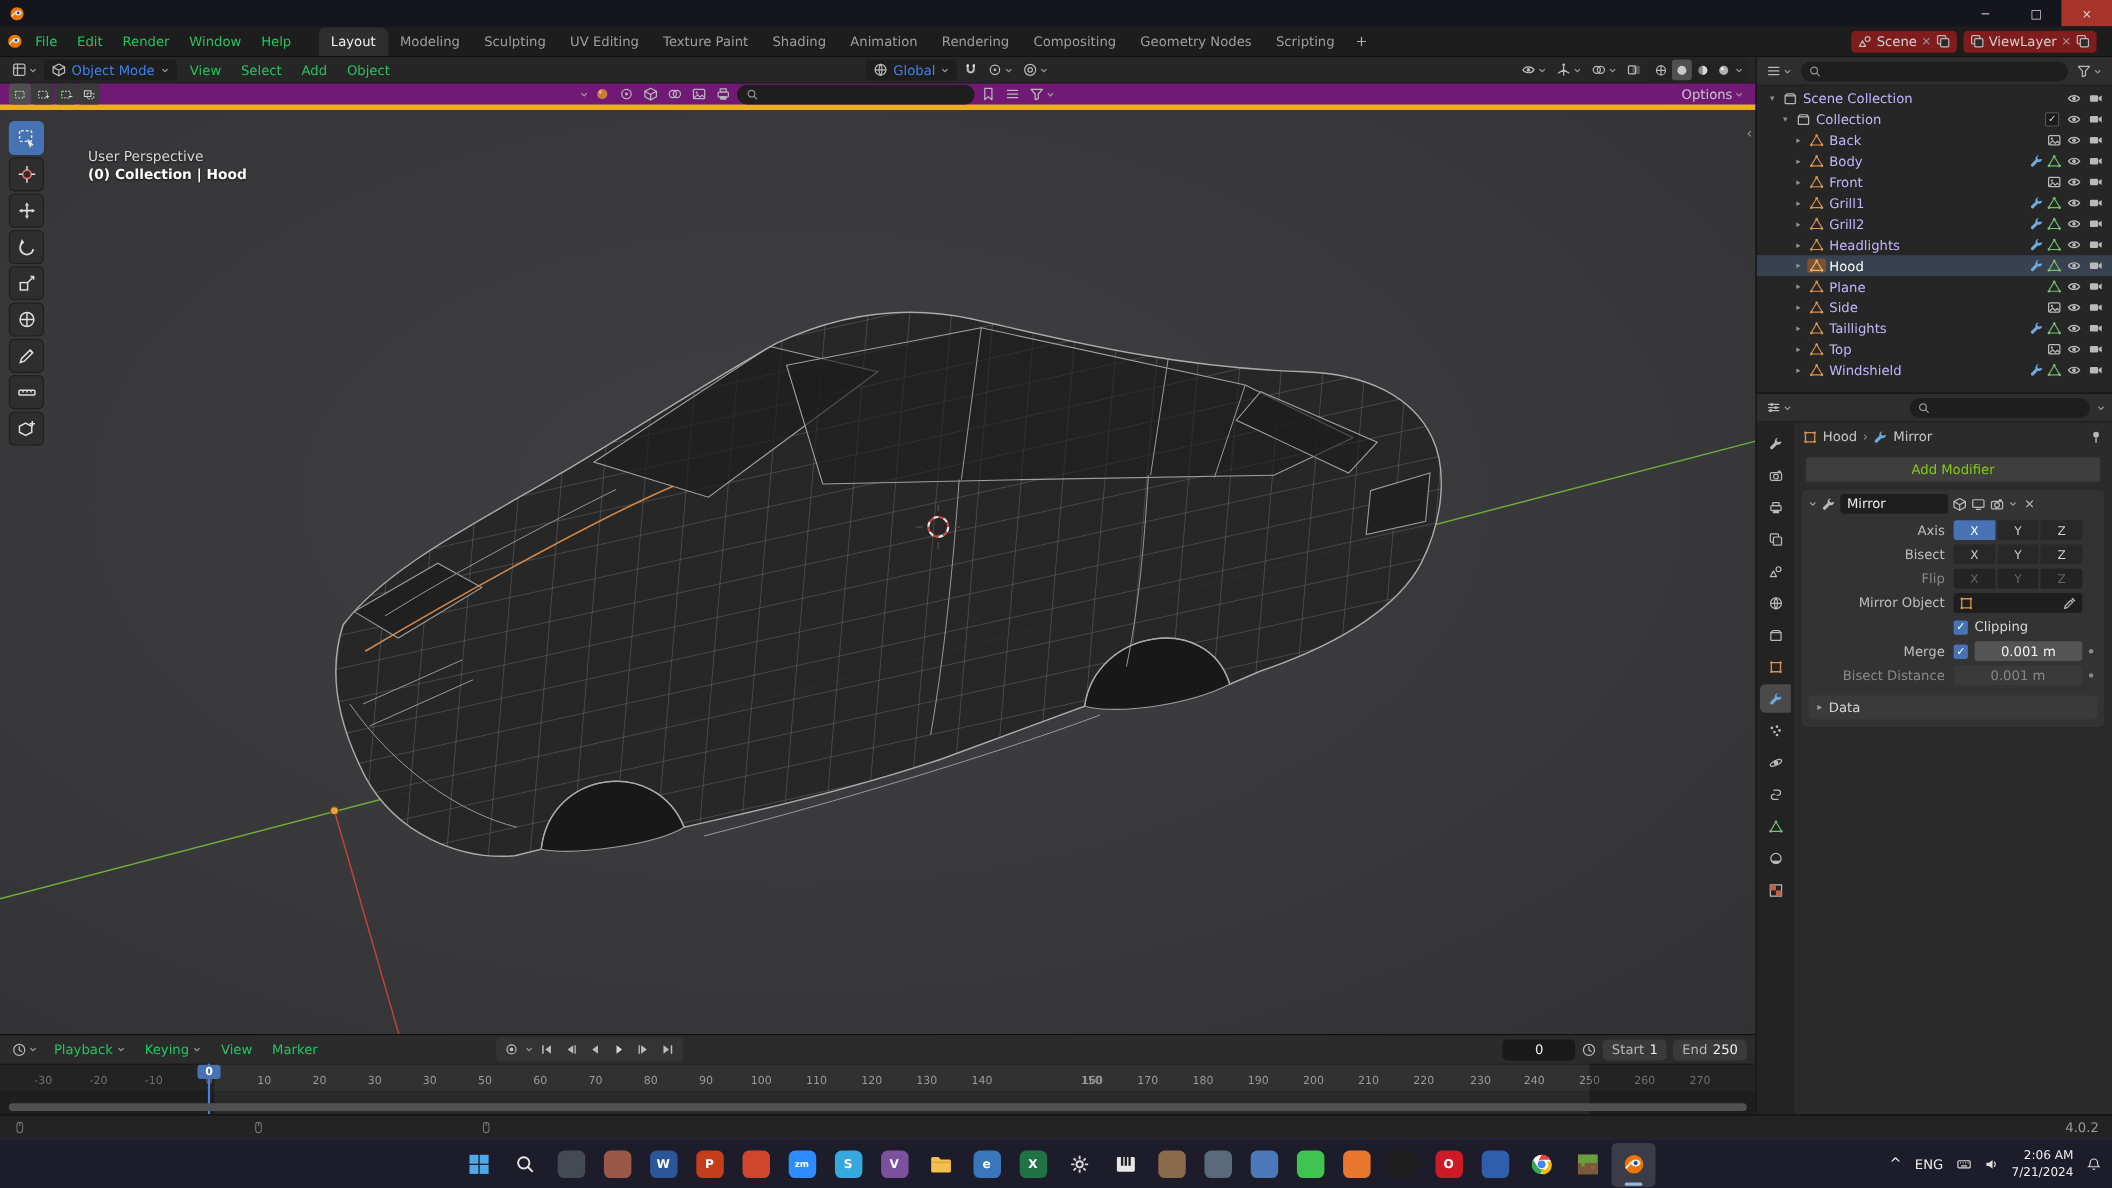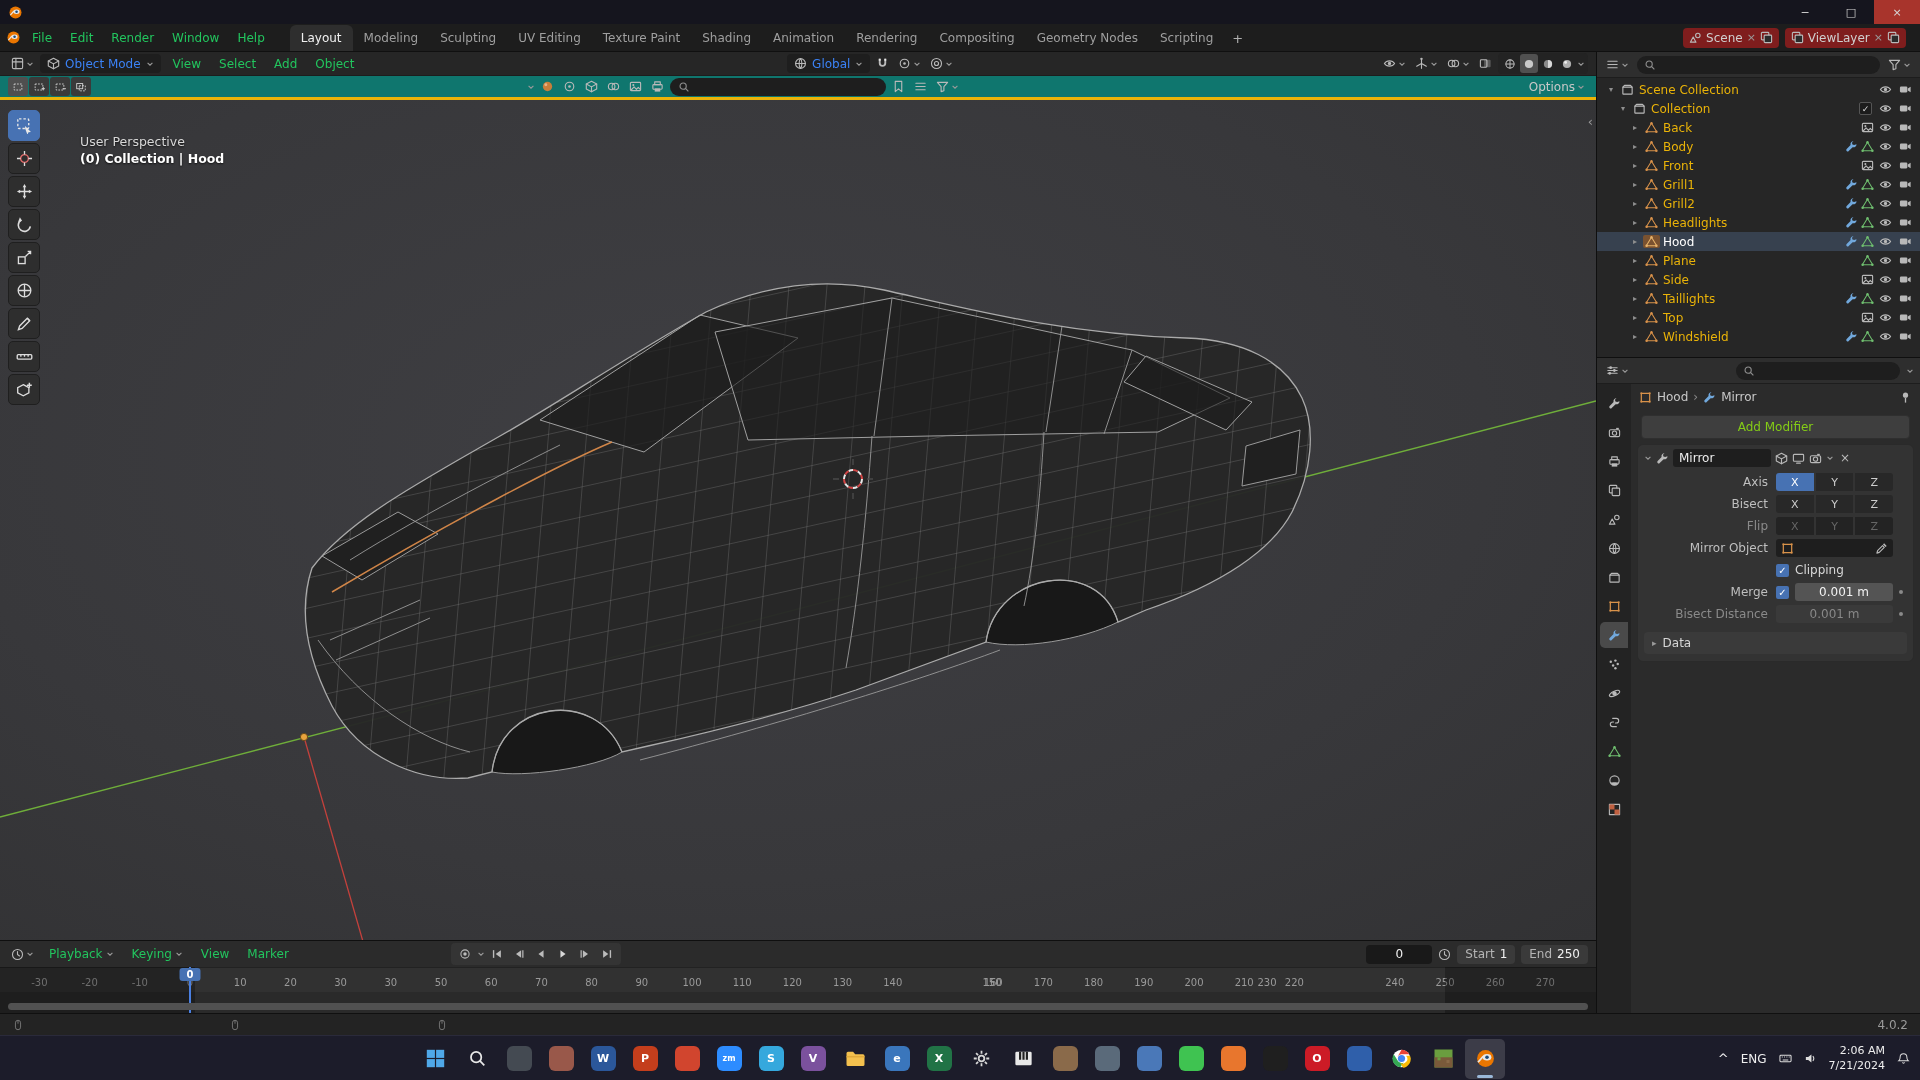--- a/index.html
+++ b/index.html
@@ -27,21 +27,21 @@
   .wtab{padding:0 11px;height:26px;display:flex;align-items:center;color:#9f9f9f;border-radius:6px 6px 0 0;font-size:12px;white-space:nowrap;}
   .wtab.act{background:#2e2e2e;color:#f0f0f0;}
   .wtab.plus{color:#b0b0b0;font-size:13px;padding:0 8px;}
   .tb-right{margin-left:auto;display:flex;align-items:center;gap:6px;padding-right:8px;}
   .datachip{display:flex;align-items:center;gap:4px;background:#7f1d1d;border-radius:4px;height:20px;padding:0 6px;color:#d0d0d0;}
   .datachip .x{color:#999;font-size:11px;}
 
   
   #viewport{position:absolute;left:0;top:52px;width:1596px;height:888px;background:#303030;box-sizing:border-box;}
   .vph{height:24px;background:#262626;display:flex;align-items:center;padding:0 8px;gap:3px;border-bottom:1px solid #1d1d1d;box-sizing:border-box;}
-  .vpt{height:24px;background:#0f766e;display:flex;align-items:center;padding:0 8px;gap:3px;border-bottom:3px solid #eab308;box-sizing:border-box;justify-content:center;}
+  .vpt{height:24px;background:#701a75;display:flex;align-items:center;padding:0 8px;gap:3px;border-bottom:5px solid #eab308;box-sizing:border-box;justify-content:center;}
   .chip{display:inline-flex;align-items:center;gap:5px;background:#1e1e1e;border-radius:4px;height:19px;padding:0 7px;color:#3b82f6;}
   .hicon{display:inline-flex;align-items:center;gap:2px;padding:0 3px;height:19px;border-radius:3px;}
   .shgroup{display:flex;align-items:center;gap:1px;background:#232323;border-radius:4px;padding:1px 3px;}
   .shact{background:#505050;border-radius:3px;}
   .selmode{display:flex;gap:1px;}
   .selmode .sm{width:20px;height:19px;background:#3a3a3a;border-radius:3px;display:flex;align-items:center;justify-content:center;}
   .selmode .sm.act{background:#4f4f4f;}
   .srchfield{display:flex;align-items:center;gap:5px;background:#1e1e1e;border-radius:10px;height:18px;padding:0 8px;width:200px;}
 
   #canvas{position:absolute;left:0;top:48px;width:1596px;height:840px;overflow:hidden;
@@ -77,21 +77,21 @@
 
   
   #outliner{position:absolute;left:1596px;top:52px;width:324px;height:305px;background:#262626;
             border-left:1px solid #0f0f0f;box-sizing:border-box;}
   .ol-header{height:26px;background:#2e2e2e;display:flex;align-items:center;gap:5px;padding:0 6px;border-bottom:1px solid #1d1d1d;box-sizing:border-box;}
   .ol-search{flex:1;display:flex;align-items:center;gap:5px;background:#1e1e1e;border-radius:10px;height:18px;padding:0 7px;}
   #ol-list{padding-top:2px;}
   .orow{height:19px;display:flex;align-items:center;padding:0 6px 0 4px;gap:3px;}
   .orow.sel{background:rgba(96,130,175,.30);}
   .odis{width:10px;color:#8f8f8f;font-size:8px;text-align:center;}
-  .oname{color:#eab308;white-space:nowrap;}
+  .oname{color:#c4b5fd;white-space:nowrap;}
   .oname.on{color:#ffffff;}
   .obadges{margin-left:auto;display:flex;gap:3px;align-items:center;}
   .oic{width:17px;display:inline-flex;justify-content:center;}
   .cb{width:11px;height:11px;background:#1c1c1c;border:1px solid #555;border-radius:2px;color:#ddd;font-size:9px;
       display:inline-flex;align-items:center;justify-content:center;}
   .selbox-ic{background:#7a5230;border-radius:2px;}
 
   
   #props{position:absolute;left:1596px;top:357px;width:324px;height:656px;background:#2b2b2b;
          border-left:1px solid #0f0f0f;border-top:1px solid #0f0f0f;box-sizing:border-box;display:flex;flex-direction:column;}
@@ -774,21 +774,21 @@
       <span class="tick" style="left: 842.6px;">130</span>
       <span class="tick" style="left: 892.8px;">140</span>
       <span class="tick" style="left: 992px;">150</span>
       <span class="tick" style="left: 993.2px;">160</span>
       <span class="tick" style="left: 1043.4px;">170</span>
       <span class="tick" style="left: 1093.6px;">180</span>
       <span class="tick" style="left: 1143.8px;">190</span>
       <span class="tick" style="left: 1194px;">200</span>
       <span class="tick" style="left: 1244.2px;">210</span>
       <span class="tick" style="left: 1294.4px;">220</span>
-      <span class="tick" style="left: 1267px;">230</span>
+      <span class="tick" style="left: 1346px;">230</span>
       <span class="tick" style="left: 1394.8px;">240</span>
       <span class="tick" style="left: 1445px;">250</span>
       <span class="tick" style="left: 1495.2px;">260</span>
       <span class="tick" style="left: 1545.4px;">270</span>
     </div>
   <div class="tl-body"></div>
   <div class="rangeover" style="left:0;width:195px;"></div>
   <div class="rangeover" style="left:1445px;right:0;"></div>
   <div id="playhead-line"></div>
   <div id="playhead-tag">0</div>

